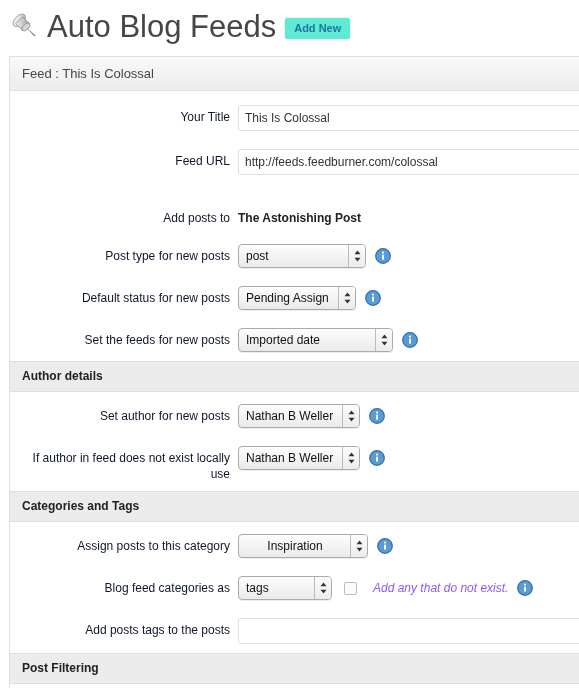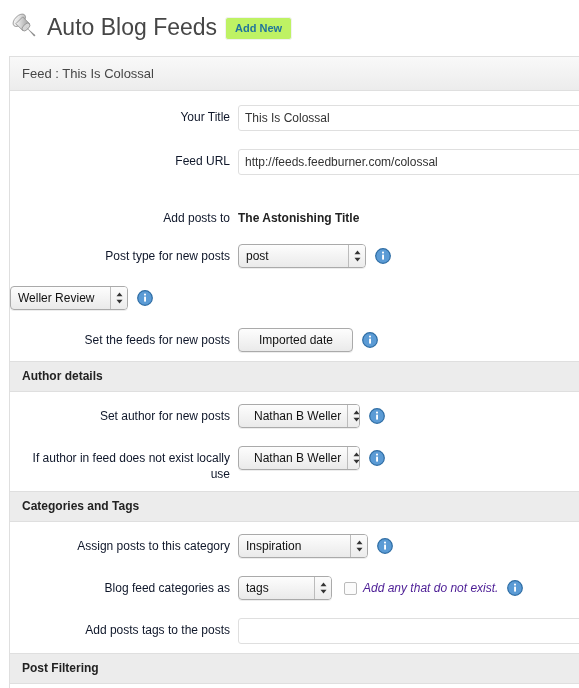--- a/index.html
+++ b/index.html
@@ -26,34 +26,34 @@
     box-sizing: border-box;
   }
   .pin-icon {
     width: 34px;
     height: 34px;
     position: relative;
     flex: 0 0 34px;
     margin-right: 4px;
   }
   .page-title {
-    font-size: 23px;
+    font-size: 31px;
     font-weight: normal;
     color: #464646;
     line-height: 26px;
     margin: 0;
     padding: 0 8px 0 0;
     white-space: nowrap;
   }
   .add-new-btn {
     display: inline-block;
     font-size: 11px;
     font-weight: bold;
     color: #21759b;
-    background: #bef264;
+    background: #5eead4;
     border: 1px solid #f1f1f1;
     border-radius: 3px;
     padding: 4px 9px 5px;
     line-height: 12px;
     text-decoration: none;
     position: relative;
     top: 1px;
     cursor: pointer;
   }
 
@@ -178,45 +178,45 @@
     border: 1px solid #bbbbbb;
     border-radius: 2px;
     background: #fbfbfb;
     margin-left: 12px;
     box-sizing: border-box;
     cursor: pointer;
   }
   .cb-label {
     font-style: italic;
     font-size: 12px;
-    color: #4c1d95;
-    margin-left: 6px;
+    color: #8b5cf6;
+    margin-left: 16px;
     white-space: nowrap;
   }
 
   .bold-value {
     font-weight: bold;
     color: #222222;
     font-size: 12px;
     padding-top: 4px;
     line-height: 16px;
   }
 
   .plain-text {
     padding: 14px 0 16px 12px;
     font-size: 12px;
     color: #333333;
   }
 
   
   .w-post     { width: 128px; }
   .w-status   { width: 118px; }
-  .w-date     { width: 115px; flex-direction: column; }
-  .w-author   { width: 122px; padding-left: 8px; }
-  .w-category { width: 130px; }
+  .w-date     { width: 155px; }
+  .w-author   { width: 122px; }
+  .w-category { width: 130px; text-align: center; }
   .w-tags     { width: 94px;  }
 </style>
 </head>
 <body>
 
 <div class="page-head">
   <span class="pin-icon">
     <svg width="34" height="34" viewBox="0 0 34 34">
       <defs>
         <linearGradient id="pinHead" x1="0" y1="0" x2="1" y2="1">
@@ -257,21 +257,21 @@
     <div class="row">
       <div class="row-label">Feed URL</div>
       <div class="row-field">
         <input type="text" value="http://feeds.feedburner.com/colossal" style="">
       </div>
     </div>
 
     <div class="row" style="padding-top:22px;">
       <div class="row-label">Add posts to</div>
       <div class="row-field">
-        <span class="bold-value">The Astonishing Title</span>
+        <span class="bold-value">The Astonishing Post</span>
       </div>
     </div>
 
     <div class="row">
       <div class="row-label">Post type for new posts</div>
       <div class="row-field">
         <span class="sel w-post">
           <span class="sel-text">post</span>
           <span class="sel-arrows">
             <svg width="9" height="14" viewBox="0 0 9 14">
@@ -284,23 +284,24 @@
           <svg width="16" height="16" viewBox="0 0 16 16">
             <circle cx="8" cy="8" r="7.3" fill="#5b9bd5" stroke="#2e6da4" stroke-width="1.2"></circle>
             <circle cx="8" cy="4.6" r="1.05" fill="#ffffff"></circle>
             <rect x="7.1" y="6.6" width="1.9" height="5.1" rx="0.7" fill="#ffffff"></rect>
           </svg>
         </span>
       </div>
     </div>
 
     <div class="row">
+      <div class="row-label">Default status for new posts</div>
       <div class="row-field">
         <span class="sel w-status">
-          <span class="sel-text">Weller Review</span>
+          <span class="sel-text">Pending Assign</span>
           <span class="sel-arrows">
             <svg width="9" height="14" viewBox="0 0 9 14">
                 <path d="M4.5 1.5 L7.5 5.2 L1.5 5.2 Z" fill="#333"></path>
                 <path d="M4.5 12.5 L7.5 8.8 L1.5 8.8 Z" fill="#333"></path>
               </svg>
           </span>
         </span>
         <span class="info-icon">
           <svg width="16" height="16" viewBox="0 0 16 16">
             <circle cx="8" cy="8" r="7.3" fill="#5b9bd5" stroke="#2e6da4" stroke-width="1.2"></circle>

